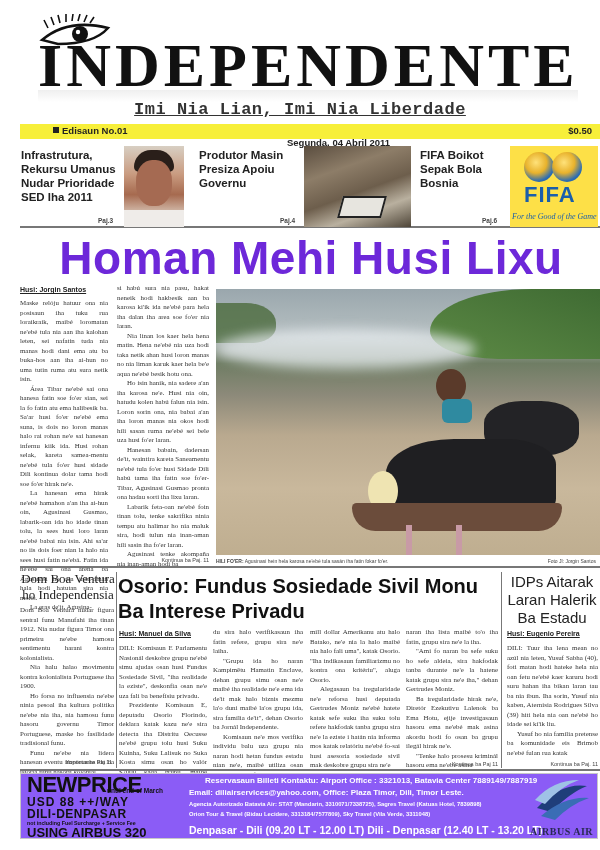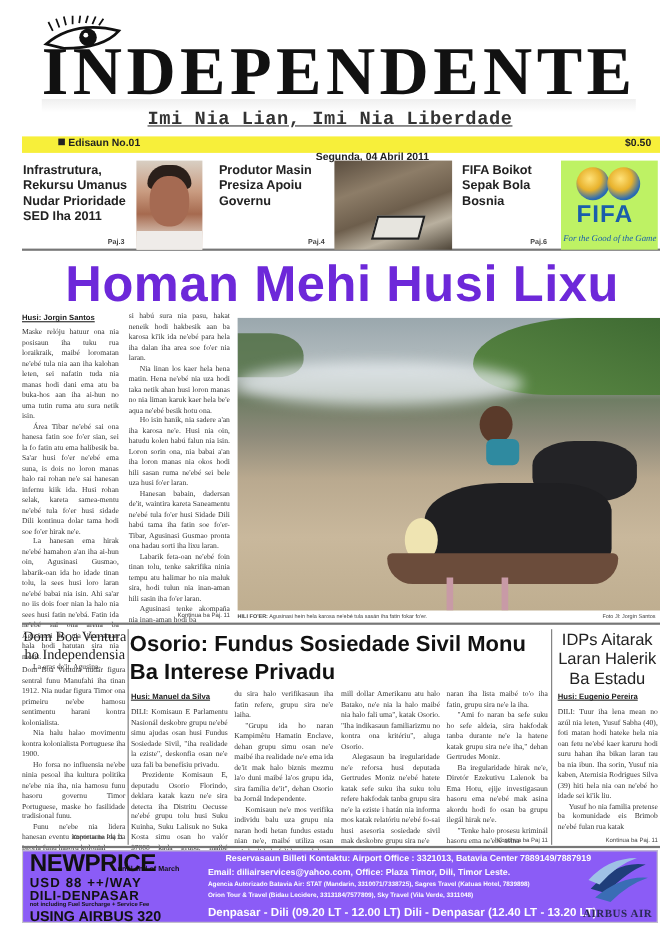--- a/index.html
+++ b/index.html
@@ -28,21 +28,21 @@
   .teasers { position: absolute; left: 20px; top: 143px; width: 580px; height: 85px; border-bottom: 2px solid #777; }
   .teaser-text { position: absolute; font-family: "Liberation Sans", sans-serif; font-weight: bold; font-size: 11.5px; line-height: 14px; color: #222; }
   .teaser-page { position: absolute; font-family: "Liberation Sans", sans-serif; font-size: 6.5px; font-weight: bold; color: #444; }
   .photo { position: absolute; overflow: hidden; }
   .portrait { background: linear-gradient(180deg, #d8cfc3 0%, #c99b80 35%, #a66a4f 60%, #d9c6b8 85%, #e9e2dc 100%); }
   .portrait .hair { position: absolute; left: 10px; top: 4px; width: 40px; height: 22px; background: #2a1f1a; border-radius: 20px 20px 6px 6px; }
   .portrait .face { position: absolute; left: 12px; top: 14px; width: 36px; height: 46px; background: #a56a52; border-radius: 45%; }
   .portrait .shirt { position: absolute; left: 0; top: 64px; width: 60px; height: 20px; background: #efece9; }
   .worker { background: linear-gradient(160deg, #5a4d3f 0%, #8d7d68 30%, #6d5e4c 55%, #b9b09f 75%, #4e4538 100%); }
   .worker .tray { position: absolute; left: 36px; top: 50px; width: 44px; height: 22px; background: #e7e5df; border: 2px solid #222; transform: skewX(-15deg); }
-  .fifa-logo { background: #bef264; }
+  .fifa-logo { background: #fde047; }
   .fifa-ball { position: absolute; top: 6px; width: 30px; height: 30px; border-radius: 50%;
     background: radial-gradient(circle at 40% 35%, #ffe27a 0%, #e8b22c 40%, #2c6db3 70%, #1c4c8f 100%); }
   .fifa-word { position: absolute; left: 14px; top: 36px; font-family: "Liberation Sans", sans-serif; font-weight: bold; font-size: 22px; color: #1a5eab; letter-spacing: 1px; }
   .fifa-slogan { position: absolute; left: 2px; top: 66px; font-family: "Liberation Serif", serif; font-style: italic; font-size: 8px; color: #1a5eab; white-space: nowrap; }
 
   
   .headline { position: absolute; left: 21px; top: 232px; width: 580px; text-align: center;
     font-family: "Liberation Sans", sans-serif; font-weight: bold; font-size: 46px; color: #6d28d9; letter-spacing: 0.5px; line-height: 52px; }
 
   

